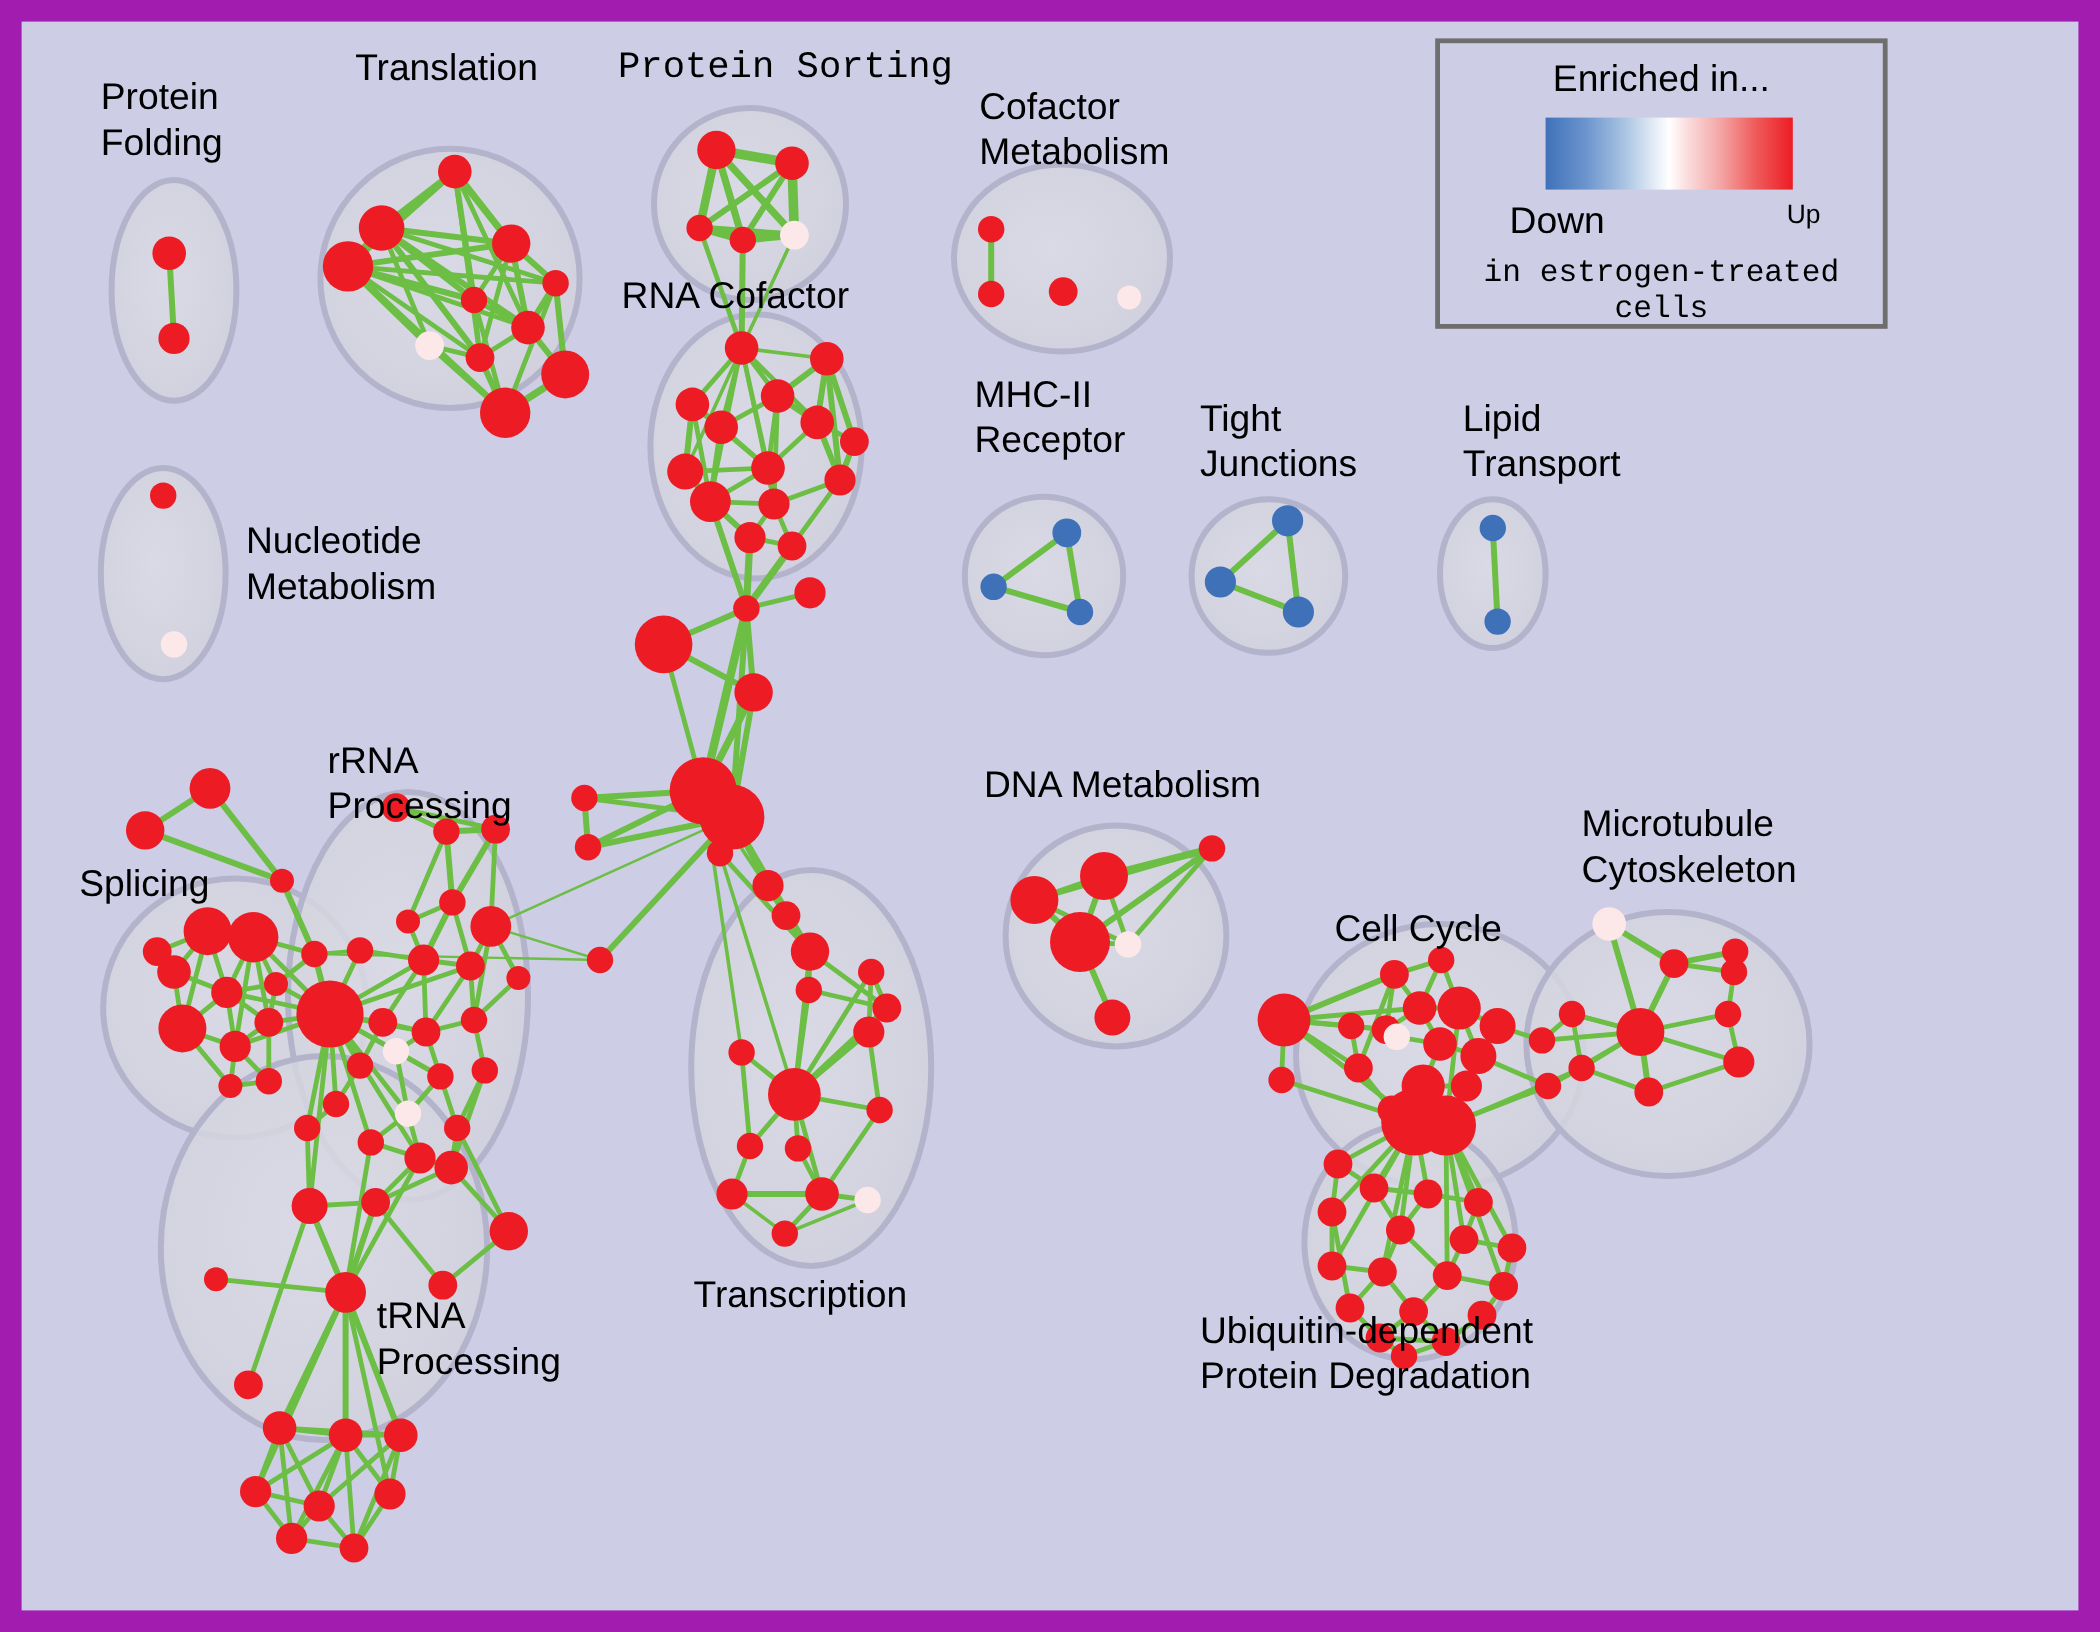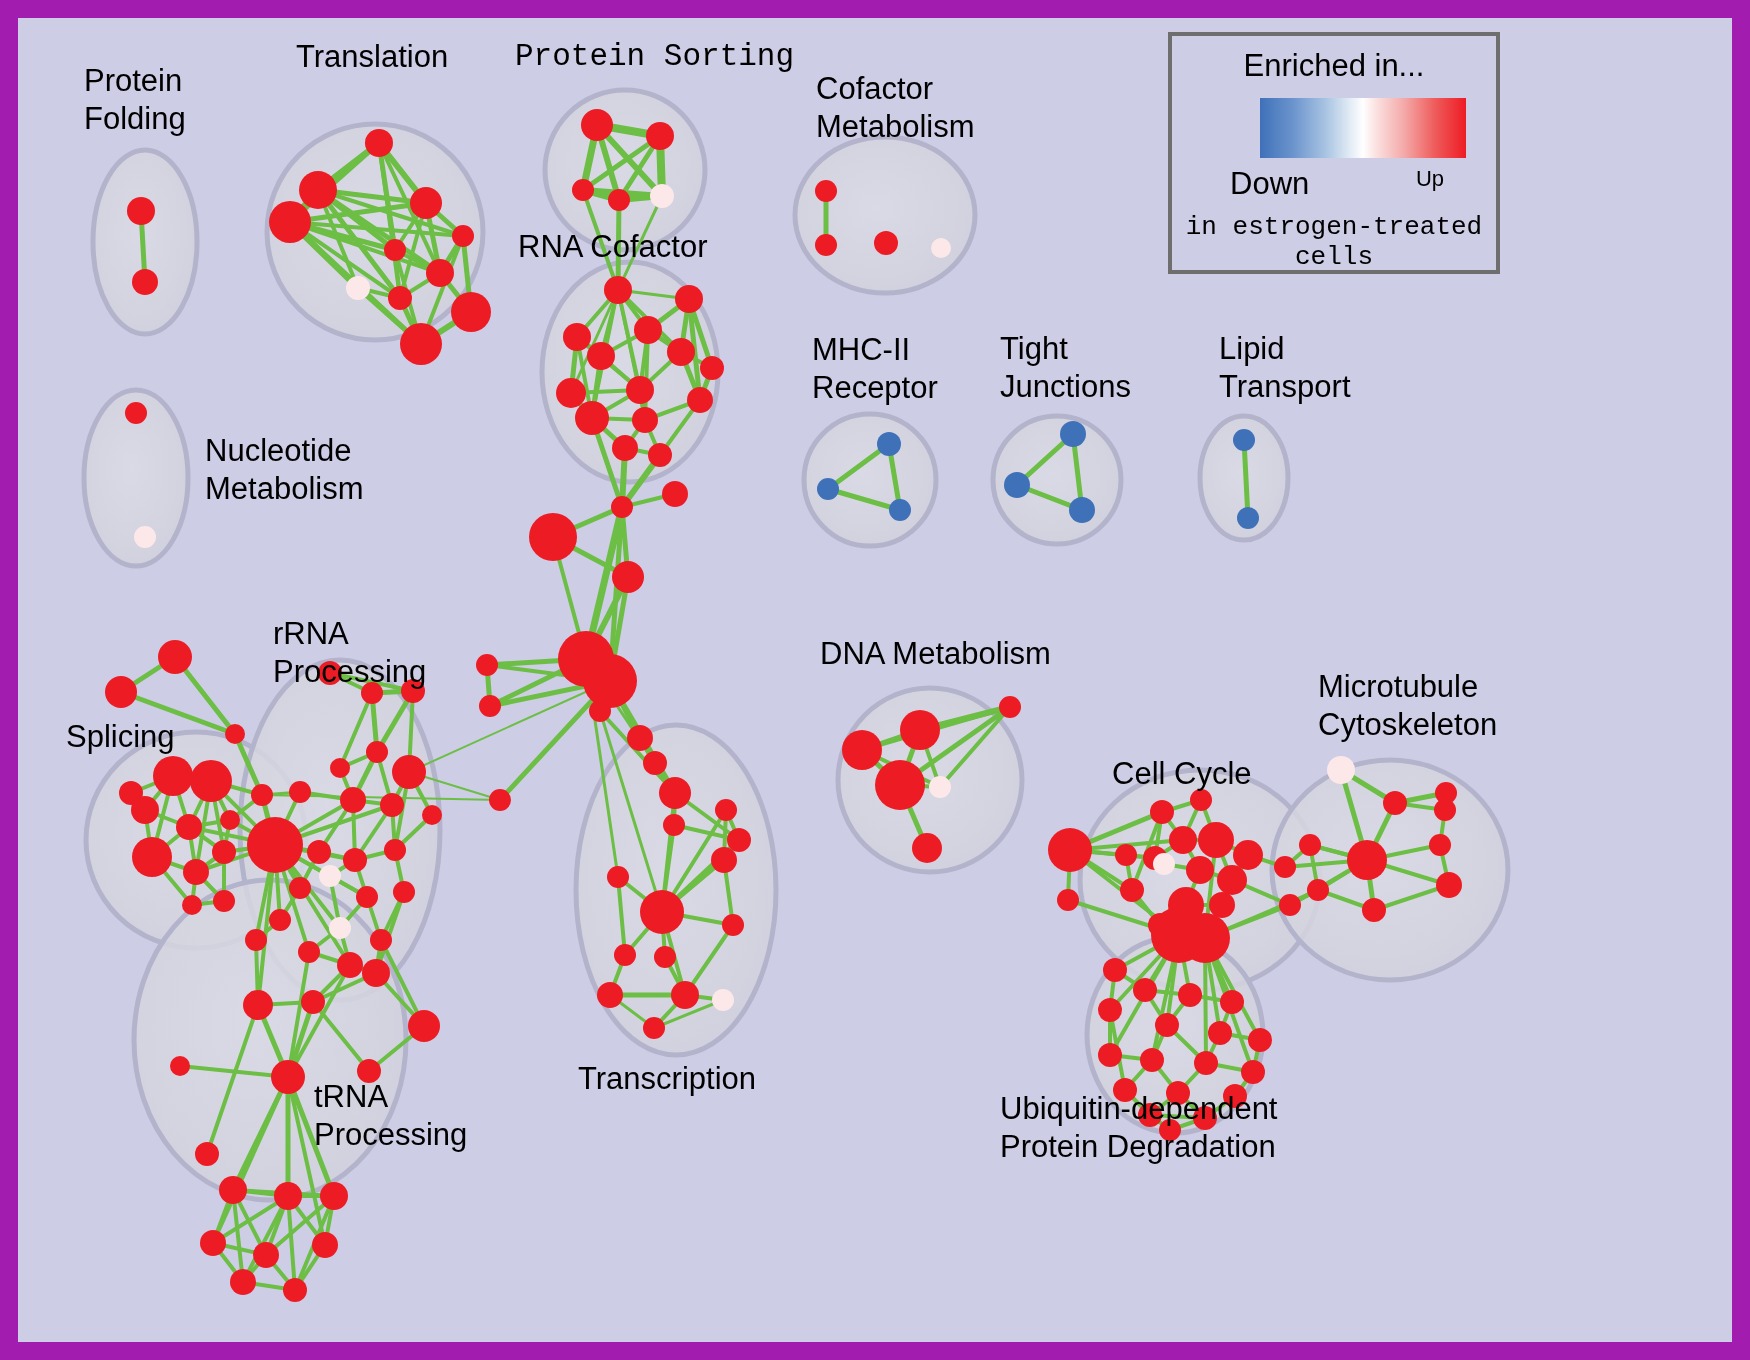--- a/index.html
+++ b/index.html
@@ -1,21 +1,21 @@
 <!DOCTYPE html>
 <html><head>
 <meta charset="utf-8">
 <style>
   html,body{margin:0;padding:0;background:#ffffff;}
   body{font-family:"Liberation Sans", sans-serif;}
   #stage{position:relative;width:1750px;height:1360px;background:#a21caf;overflow:hidden;}
   #canvasbg{position:absolute;left:18px;top:18px;width:1714px;height:1324px;background:#cdcde6;}
   svg#net{position:absolute;left:0;top:0;width:1750px;height:1360px;}
   .clabel{position:absolute;color:#000;font-size:31px;line-height:38px;font-family:"Liberation Sans", sans-serif;white-space:pre;font-weight:400;}
-  #legend{position:absolute;left:1168px;top:32px;width:332px;height:242px;background:#cdcde6;border:4px solid #6e6e6e;box-sizing:border-box;}
+  #legend{position:absolute;left:1196px;top:32px;width:377px;height:242px;background:#cdcde6;border:4px solid #6e6e6e;box-sizing:border-box;}
   #legend .ltitle{position:absolute;left:0;right:0;top:12px;text-align:center;font-size:31px;color:#000;}
   #legend .bar{position:absolute;left:88px;top:62px;width:206px;height:60px;
      background:linear-gradient(to right,#3f71b9 0%,#6b94cd 16%,#a9c4e2 32%,#dfe9f4 43%,#ffffff 50%,#fbdede 57%,#f4a9a9 70%,#ef5b5b 85%,#ed1c24 100%);}
   #legend .down{position:absolute;left:58px;top:130px;font-size:31px;color:#000;}
   #legend .up{position:absolute;right:52px;top:130px;font-size:22px;color:#000;}
   #legend .sub1{position:absolute;left:0;right:0;top:176px;text-align:center;font-size:26px;color:#000;font-family:Liberation Mono, monospace;}
   #legend .sub2{position:absolute;left:0;right:0;top:208px;text-align:center;font-size:26px;color:#000;}
 </style>
 </head>
 <body>
@@ -636,21 +636,21 @@
   <div id="labels-layer">
       <div class="clabel" style="left: 84px; top: 62px;">Protein
 Folding</div>
       <div class="clabel" style="left: 296px; top: 38px;">Translation</div>
       <div class="clabel" style="left: 515px; top: 38px; font-family: Liberation Mono, monospace;">Protein Sorting</div>
       <div class="clabel" style="left: 816px; top: 70px;">Cofactor
 Metabolism</div>
       <div class="clabel" style="left: 518px; top: 228px;">RNA Cofactor</div>
       <div class="clabel" style="left: 205px; top: 432px;">Nucleotide
 Metabolism</div>
-      <div class="clabel" style="left: 812px; top: 331px;">MHC-II
+      <div class="clabel" style="left: 812px; top: 310px;">MHC-II
 Receptor</div>
       <div class="clabel" style="left: 1000px; top: 330px;">Tight
 Junctions</div>
       <div class="clabel" style="left: 1194px; top: 330px; margin-left: 25px;">Lipid
 Transport</div>
       <div class="clabel" style="left: 273px; top: 575px; margin-top: 40px;">rRNA
 Processing</div>
       <div class="clabel" style="left: 66px; top: 718px;">Splicing</div>
       <div class="clabel" style="left: 820px; top: 635px;">DNA Metabolism</div>
       <div class="clabel" style="left: 1318px; top: 668px;">Microtubule

